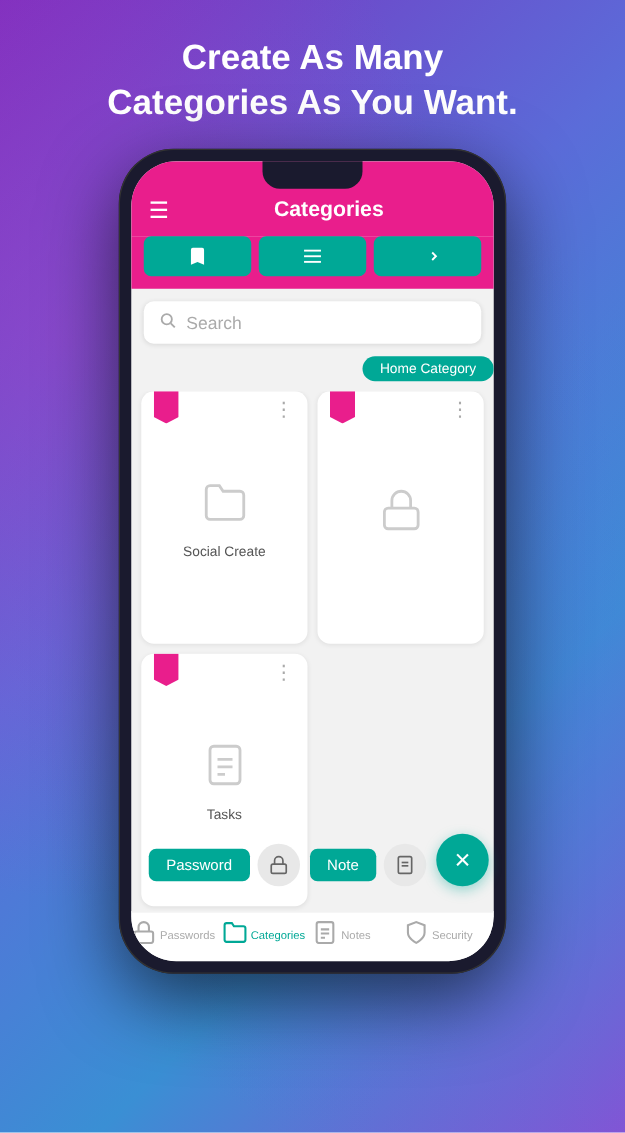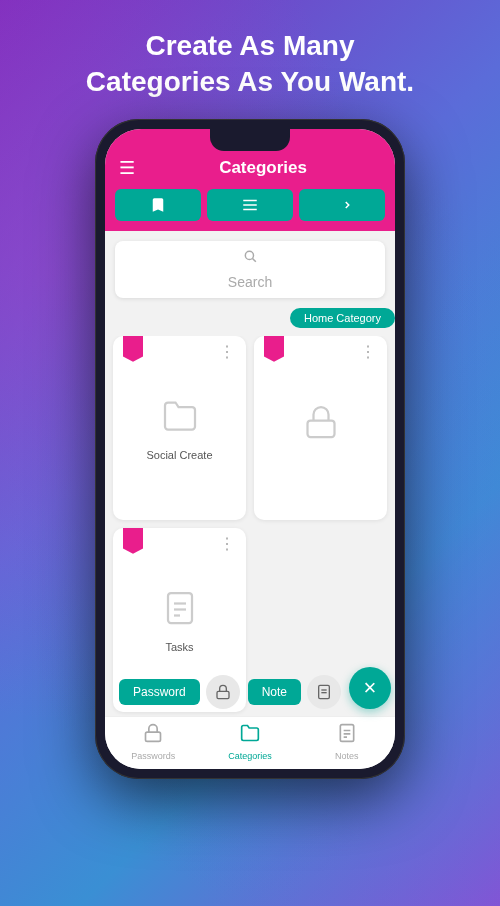--- a/index.html
+++ b/index.html
@@ -107,21 +107,20 @@
     
     .search-bar {
       background: white;
       margin: 10px;
       border-radius: 8px;
       padding: 8px 12px;
       display: flex;
       align-items: center;
       gap: 8px;
       box-shadow: 0 1px 4px rgba(0,0,0,0.1);
-      flex-direction: column;
     }
     .search-icon-wrap {
       color: #aaa;
       font-size: 15px;
     }
     .search-text {
       color: #aaa;
       font-size: 14px;
     }
     
@@ -234,21 +233,21 @@
     
     .bottom-nav {
       background: white;
       display: flex;
       border-top: 1px solid #eee;
       padding: 6px 0 8px;
     }
     .nav-item {
       flex: 1;
       display: flex;
-      flex-direction: column;
+      flex-direction: row;
       align-items: center;
       gap: 3px;
       font-size: 9px;
       color: #aaa;
     }
     .nav-item.active {
       color: #00a896;
     }
     .nav-icon {
       font-size: 18px;
@@ -398,17 +397,25 @@
           <span class="nav-icon">
             <svg width="20" height="20" viewBox="0 0 24 24" fill="none" stroke="#aaa" stroke-width="2">
                 <rect x="4" y="2" width="16" height="20" rx="2"></rect>
                 <line x1="8" y1="9" x2="16" y2="9"></line>
                 <line x1="8" y1="13" x2="16" y2="13"></line>
                 <line x1="8" y1="17" x2="12" y2="17"></line>
               </svg>
           </span>
           <span class="nav-label">Notes</span>
         </div>
+        <div class="nav-item">
+          <span class="nav-icon">
+            <svg width="20" height="20" viewBox="0 0 24 24" fill="none" stroke="#aaa" stroke-width="2">
+                <path d="M12 22s8-4 8-10V5l-8-3-8 3v7c0 6 8 10 8 10z"></path>
+              </svg>
+          </span>
+          <span class="nav-label">Security</span>
+        </div>
       </div>
 
     </div>
   </div>
 </div>
 
 </body></html>

